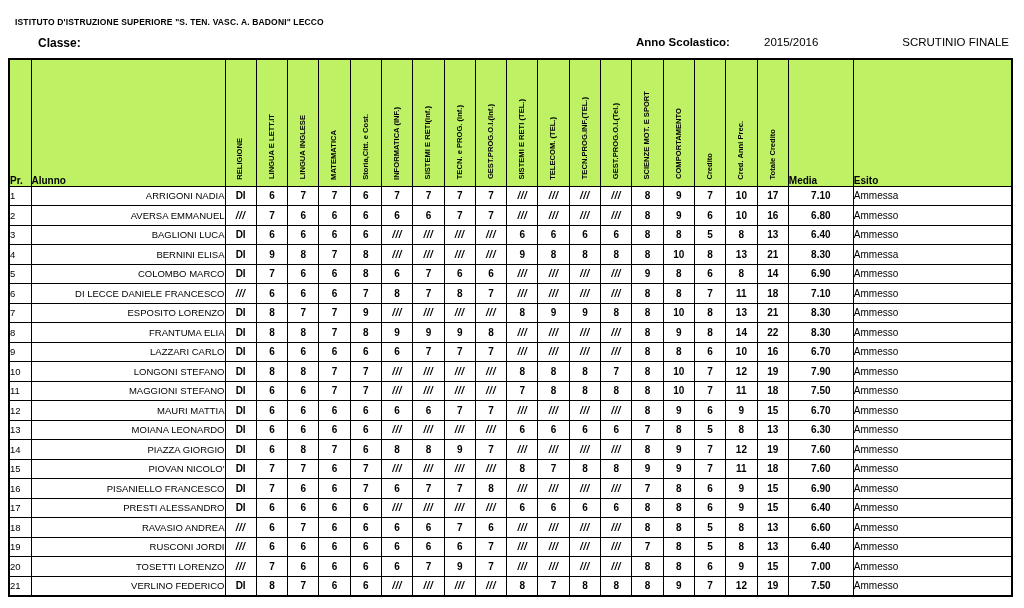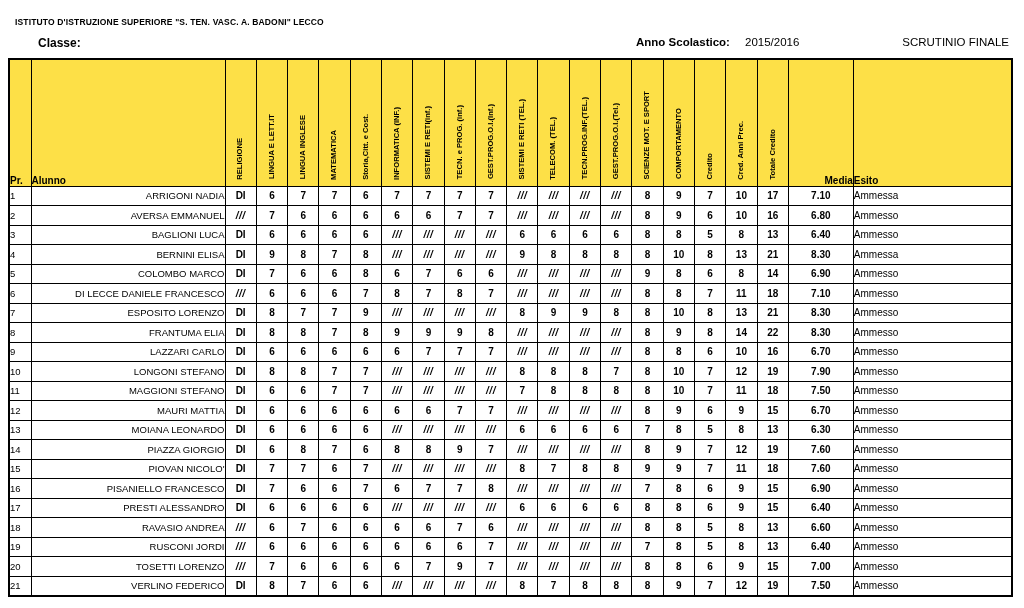--- a/index.html
+++ b/index.html
@@ -9,36 +9,36 @@
     position:relative;overflow:hidden;
   }
   .school-line{
     position:absolute;left:15px;top:17px;
     font-size:8.5px;font-weight:bold;letter-spacing:.15px;white-space:nowrap;
   }
   .info-line{position:absolute;left:0;top:36px;width:1024px;height:18px;}
   .classe-label{position:absolute;left:38px;top:0;font-size:12px;font-weight:bold;}
   .classe-value{position:absolute;left:101px;top:0;font-size:11.5px;white-space:nowrap;}
   .anno-label{position:absolute;left:636px;top:0;font-size:11.5px;font-weight:bold;}
-  .anno-value{position:absolute;left:745px;top:0;font-size:11.5px;}
+  .anno-value{position:absolute;left:764px;top:0;font-size:11.5px;}
   .scrutinio{position:absolute;right:15px;top:0;font-size:11.5px;white-space:nowrap;}
 
   table.grades{
     position:absolute;left:8px;top:58px;width:1005px;
     border-collapse:collapse;table-layout:fixed;
     border:2px solid #000;
   }
   table.grades th,table.grades td{
     border:1px solid #000;padding:0;overflow:hidden;
   }
   thead tr{height:127px;}
   tbody tr{height:19.5px;}
-  th{vertical-align:bottom;font-weight:bold;background:#fde047;}
+  th{vertical-align:bottom;font-weight:bold;background:#bef264;}
   .h-flat{font-size:10px;text-align:left;padding:1px 2px 2px 2px;}
-  .h-media{text-align:right;}
+  .h-media{text-align:left;}
   .rot-cell{text-align:center;vertical-align:bottom;}
   .rot{
     writing-mode:vertical-rl;transform:rotate(180deg);transform-origin:center;
     display:inline-block;white-space:nowrap;
     font-size:7.6px;font-weight:bold;line-height:1.1;
     padding:2px 0 3px 0;max-height:120px;
   }
   td{vertical-align:middle;}
   .c-pr{font-size:9.5px;text-align:left;padding-left:2px;}
   .c-name{font-size:9.5px;text-align:right;padding-left:3px;white-space:nowrap;}

